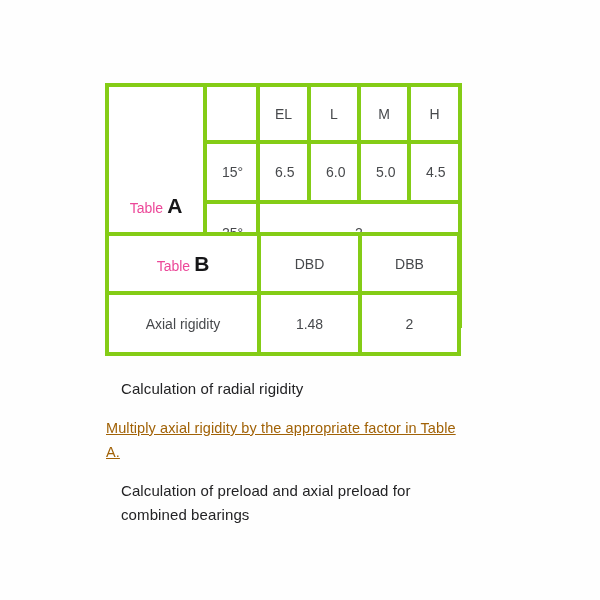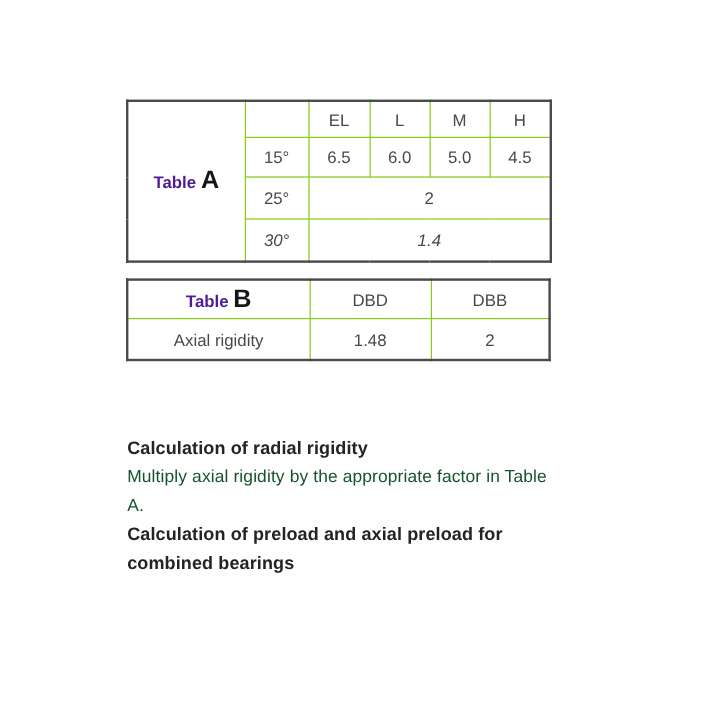--- a/index.html
+++ b/index.html
@@ -13,71 +13,72 @@
   .canvas { position: absolute; inset: 0; background: #fefefe; }
 
   
   table.spec {
     border-collapse: collapse;
     table-layout: fixed;
     position: absolute;
     background: #fff;
   }
   table.spec td {
-    border: 1px solid #84cc16;
+    border: 4px solid #84cc16;
     text-align: center;
     vertical-align: middle;
     font-size: 14px;
     color: #47494c;
-    padding: 3px;
+    padding: 15px;
     overflow: hidden;
     white-space: nowrap;
   }
   table.spec { border: 2px solid #4a4a4c; }
 
   #tableA { left: 105px; top: 83px; width: 353px; }
   #tableB { left: 105px; top: 232px; width: 352px; }
 
   td.tbl-label {
     text-align: left;
     vertical-align: top;
     padding: 4px 0 0 7px;
     color: #161618;
   }
-  .label-prefix { font-weight: bold; font-size: 14px; color: #4c1d95; }
+  .label-prefix { font-weight: normal; font-size: 14px; color: #ec4899; }
   .label-letter { font-weight: bold; font-size: 21px; color: #161618; margin-left: 4px; }
 
   #tableA tr.hdr td    { height: 23px; }
   #tableA tr.r15 td    { height: 26px; }
   #tableA tr.r25 td    { height: 28px; }
   #tableA tr.r30 td    { height: 28px; font-style: italic; }
 
   #tableB tr.hdr td    { height: 25px; }
   #tableB tr.row td    { height: 27px; }
 
   td.thick-left { border-left: 2px solid #464648; }
 
   
   .textblock {
     position: absolute;
     left: 106px; top: 362px; width: 362px;
     font-size: 14.5px;
     line-height: 24px;
   }
   .sec-heading {
-    font-weight: bold;
+    font-weight: normal;
     color: #232325;
-    margin: 0;
+    margin: 15px;
     font-size: 15px;
     letter-spacing: 0.1px;
   }
   .sec-body {
-    color: #14532d;
+    color: #a16207;
     margin: 0 0 0 0;
     letter-spacing: 0.1px;
+    text-decoration: underline;
   }
 </style>
 </head>
 <body>
 
 <div class="canvas">
 
   <table class="spec" id="tableA">
     <colgroup>
       <col style="width:98px">

